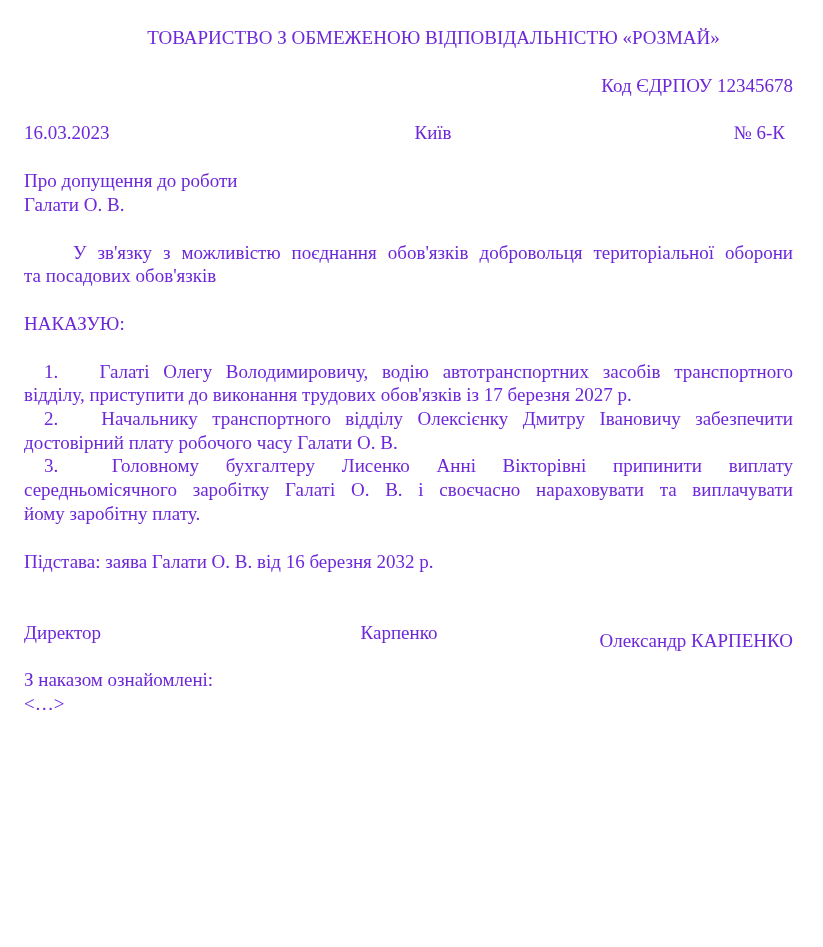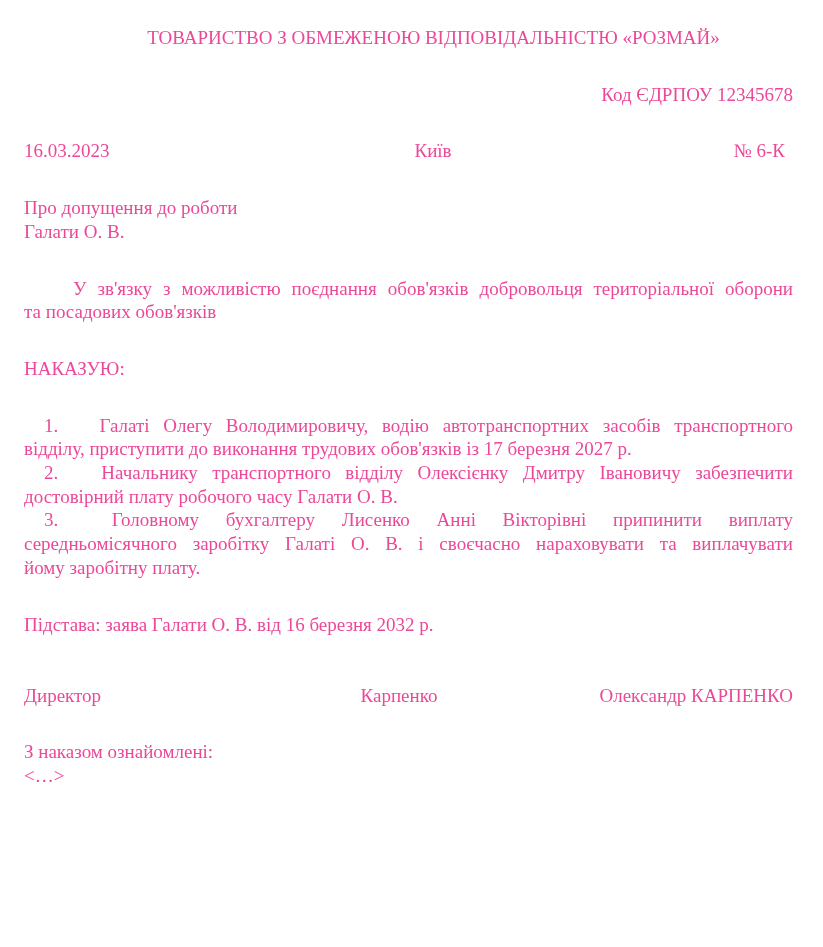--- a/index.html
+++ b/index.html
@@ -11,27 +11,27 @@
   body {
     width: 823px;
     height: 947px;
     overflow: hidden;
   }
   .page {
     width: 823px;
     height: 947px;
     padding: 26px 30px 0 24px;
     background: #ffffff;
-    color: #ec4899;
+    color: #6d28d9;
     font-family: "Liberation Serif", "DejaVu Serif", serif;
     font-size: 19px;
     line-height: 23.7px;
   }
   .line { margin: 0; }
-  .mt1 { margin-top: 33px; }
+  .mt1 { margin-top: 24px; }
   .mt2 { margin-top: 47.4px; }
 
   .centered { text-align: center; padding-left: 50px; }
   .right { text-align: right; }
   .bold { font-weight: bold; }
   .italic { }
 
   
   .jlast { text-align: justify; text-align-last: justify; }
 
@@ -55,21 +55,21 @@
   .sign-autograph {
     position: absolute;
     left: 375px;
     top: 0;
     transform: translateX(-50%);
     white-space: nowrap;
   }
   .sign-name {
     position: absolute;
     right: 0;
-    top: 0;
+    top: 8px;
     white-space: nowrap;
   }
 </style>
 </head>
 <body>
 
 <div class="page">
 
   <p class="line centered">ТОВАРИСТВО З ОБМЕЖЕНОЮ ВІДПОВІДАЛЬНІСТЮ «РОЗМАЙ»</p>
 

